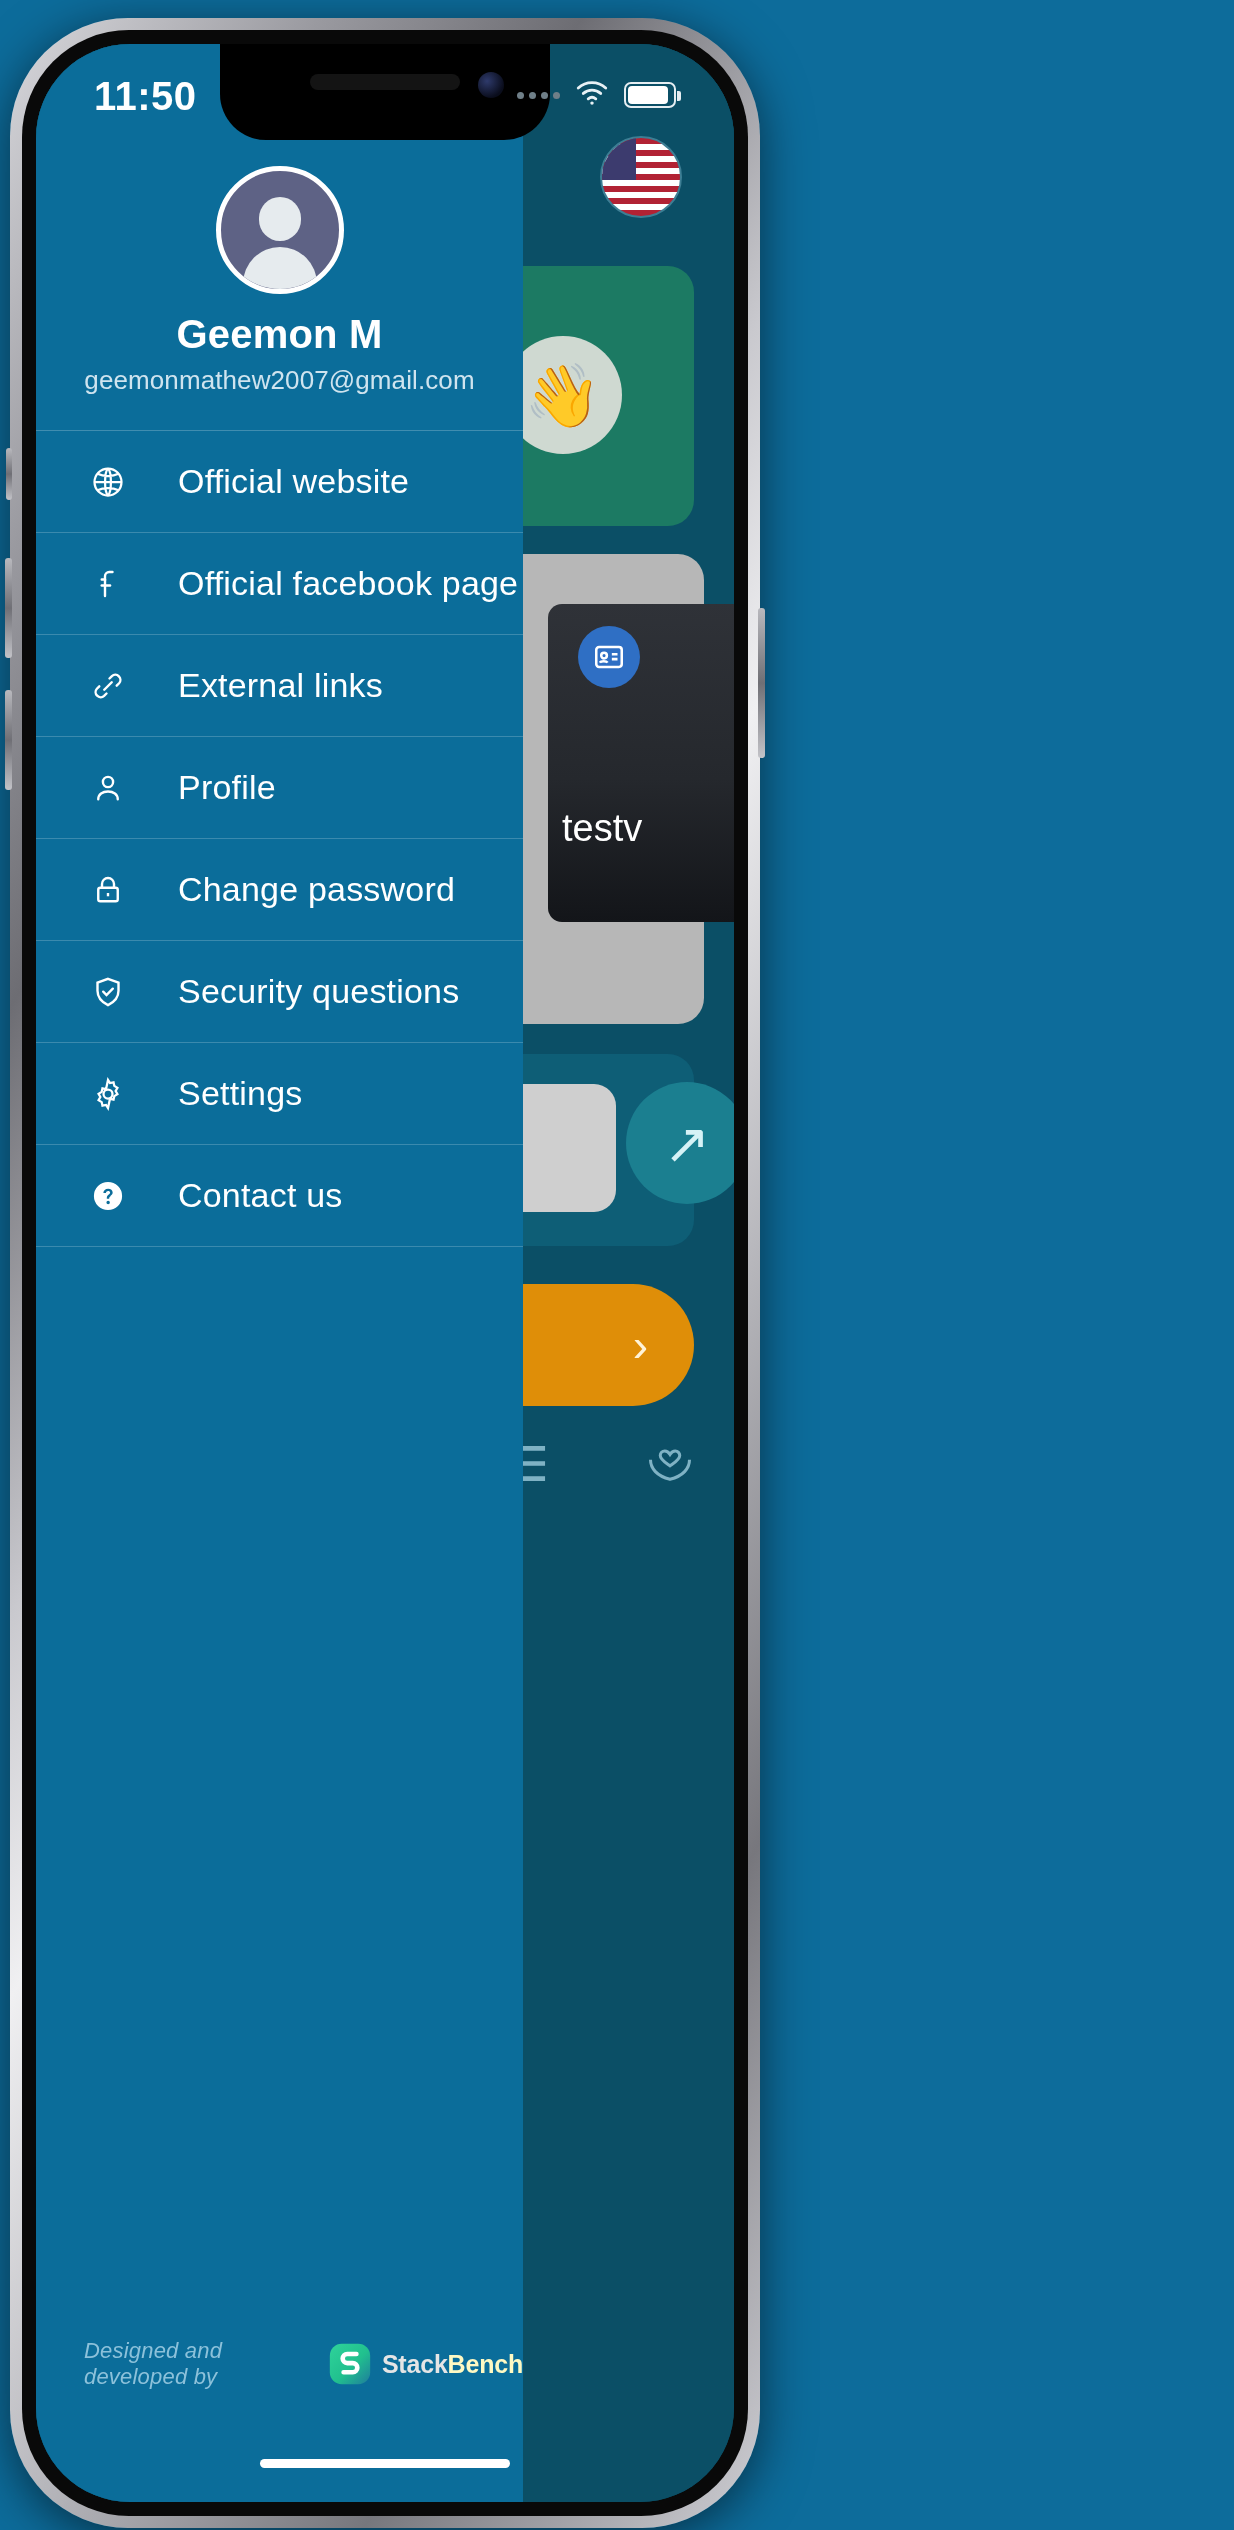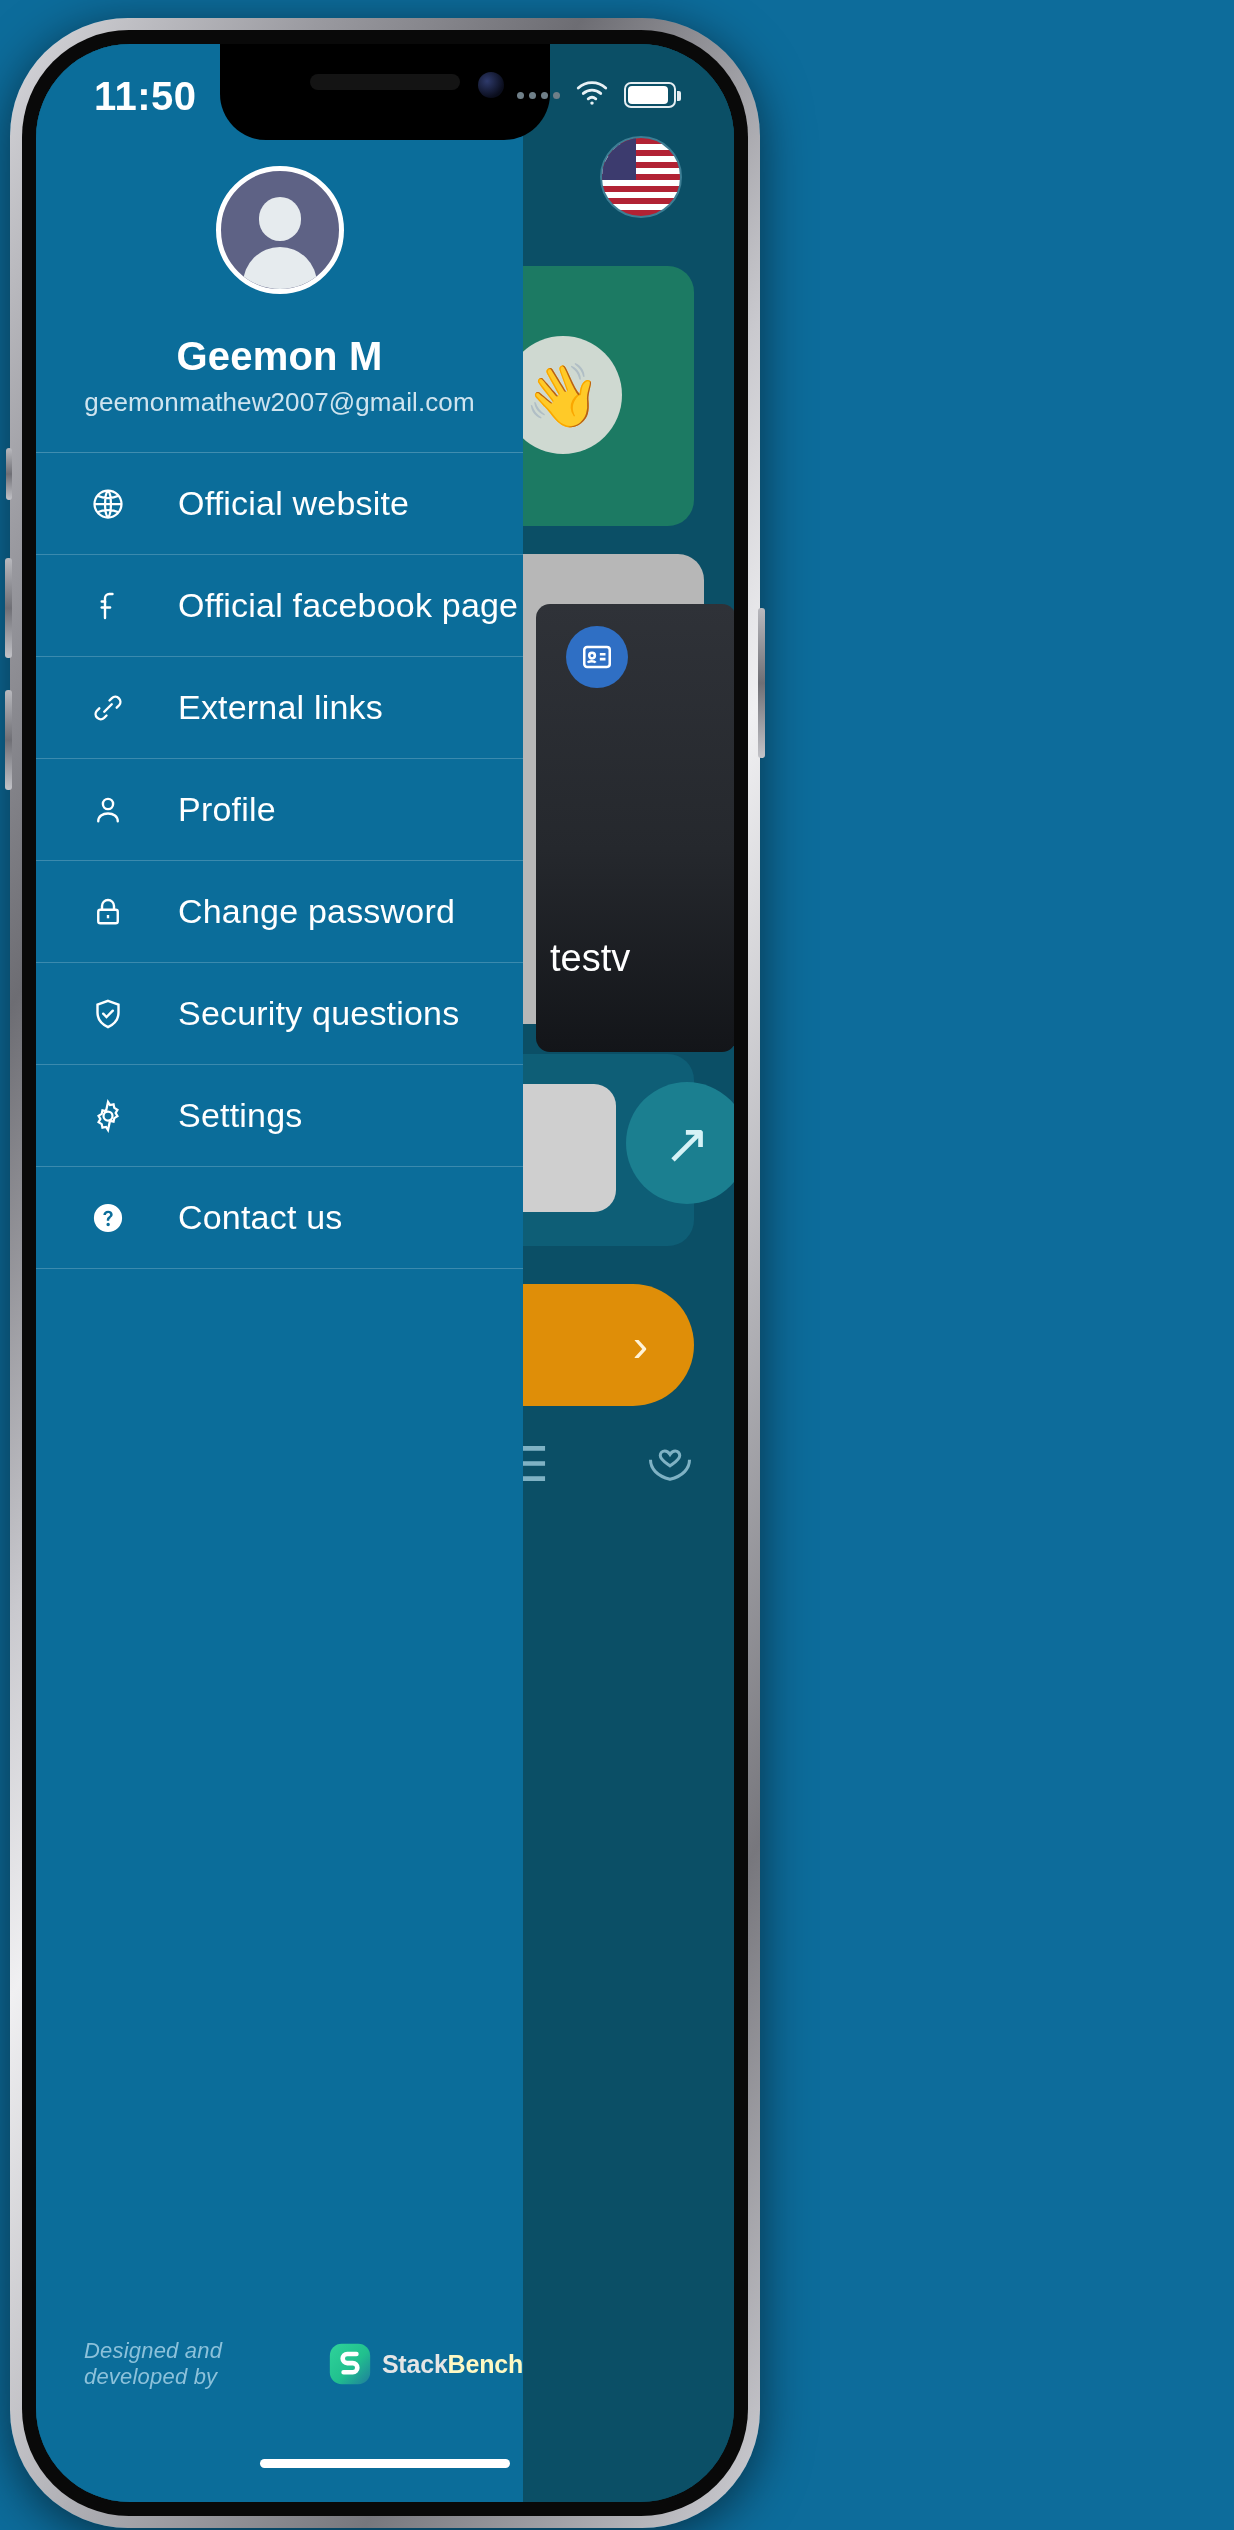--- a/index.html
+++ b/index.html
@@ -103,21 +103,21 @@
   .app-card-gray {
     position: absolute; left: 170px; right: 30px; top: 510px; height: 470px;
     background: #b7b7b7; border-radius: 26px;
   }
   .app-thumb-a {
     position: absolute; left: 350px; top: 560px; width: 130px; height: 370px;
     border-radius: 22px;
     background: linear-gradient(180deg,#7b4fa0 0%,#9b5ea8 18%,#3a4a6b 42%,#2b2f3a 70%,#1a1d23 100%);
   }
   .app-thumb-b {
-    position: absolute; left: 500px; top: 560px; width: 200px; height: 448px;
+    position: absolute; left: 512px; top: 560px; width: 200px; height: 318px;
     border-radius: 14px;
     background: linear-gradient(180deg,#2f3238 0%,#25282d 55%,#131519 100%);
     overflow: hidden;
   }
   .app-thumb-b .badge {
     position: absolute; left: 30px; top: 22px;
     width: 62px; height: 62px; border-radius: 50%;
     background: #2f6fc4; display: flex; align-items: center; justify-content: center;
   }
   .app-thumb-b .label {
@@ -218,21 +218,21 @@
   }
   .avatar .head {
     position: absolute; left: 50%; transform: translateX(-50%); top: 26px;
     width: 42px; height: 44px; border-radius: 21px; background: #e6ebee;
   }
   .avatar .body {
     position: absolute; left: 50%; transform: translateX(-50%); bottom: -8px;
     width: 74px; height: 50px; border-radius: 37px 37px 0 0; background: #e6ebee;
   }
   .profile-name {
-    margin-top: 40px;
+    margin-top: 18px;
     color: #fff; font-size: 40px; font-weight: bold; letter-spacing: .2px;
   }
   .profile-email {
     margin-top: 8px;
     color: #cfe4ef; font-size: 26px; letter-spacing: .1px;
   }
   .header-rule {
     margin-top: 34px; height: 1px; width: 100%;
     background: rgba(255,255,255,.22);
   }

